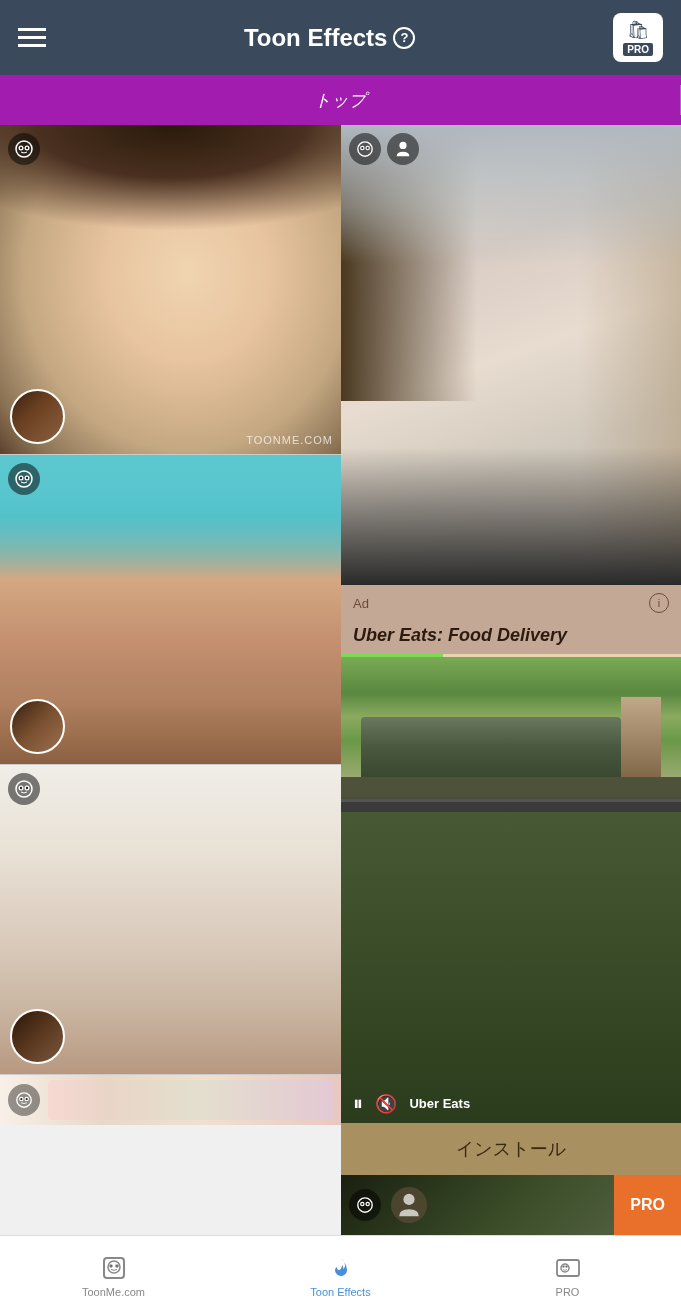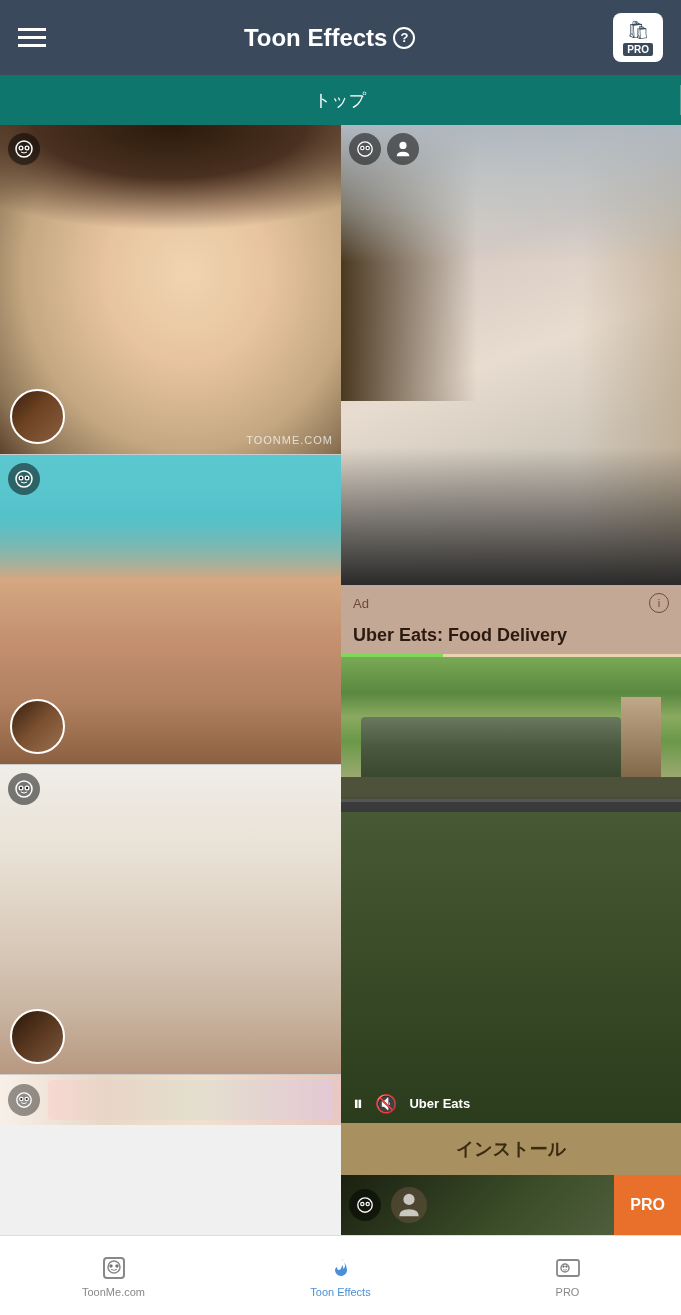--- a/index.html
+++ b/index.html
@@ -73,23 +73,24 @@
       font-weight: bold;
       color: #3a4a5c;
       background: #3a4a5c;
       color: white;
       padding: 1px 4px;
       border-radius: 2px;
     }
 
     
     .tabs {
-      background: #0f766e;
+      background: #a21caf;
       display: flex;
       height: 50px;
+      font-style: italic;
     }
     .tab {
       flex: 1;
       display: flex;
       align-items: center;
       justify-content: center;
       color: white;
       font-size: 17px;
       cursor: pointer;
       position: relative;
@@ -234,20 +235,21 @@
       justify-content: center;
       color: #6b4a38;
       font-size: 11px;
     }
 
     .ad-title {
       color: #2c1a10;
       font-size: 18px;
       font-weight: 600;
       padding: 4px 12px 8px;
+      font-style: italic;
     }
 
     .ad-video-area {
       flex: 1;
       background: #5a6040;
       position: relative;
       display: flex;
       flex-direction: column;
     }
 
@@ -283,21 +285,20 @@
       font-size: 13px;
       font-weight: bold;
     }
 
     .ad-install-bar {
       background: #a89060;
       display: flex;
       align-items: center;
       justify-content: center;
       padding: 14px;
-      font-weight: bold;
     }
 
     .ad-install-text {
       color: #3a2a10;
       font-size: 18px;
     }
 
     .progress-bar-container {
       height: 3px;
       background: #e8d4b0;

